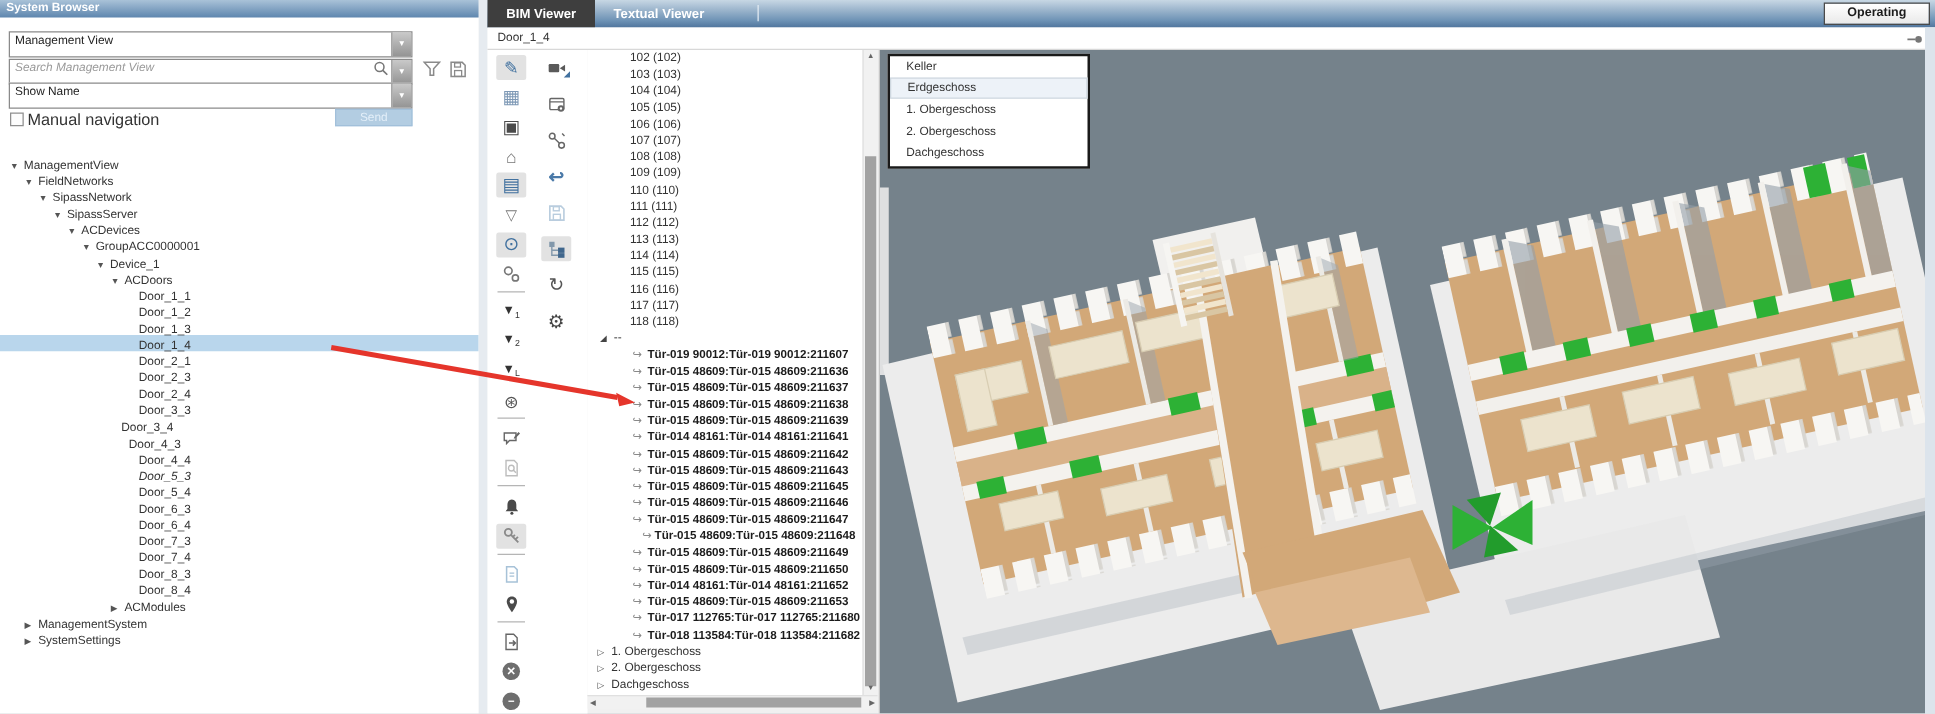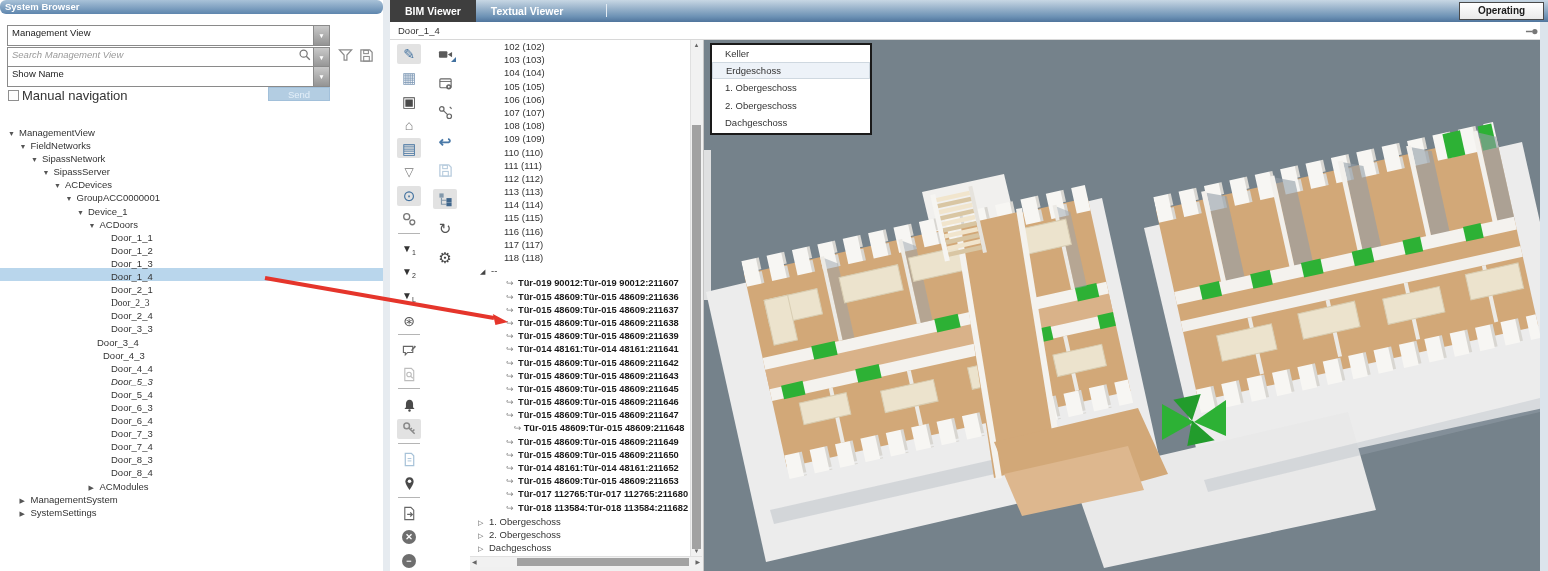--- a/index.html
+++ b/index.html
@@ -2,21 +2,21 @@
 <html><head>
 <meta charset="utf-8">
 <style>
   html,body{margin:0;padding:0;background:#cfd4d9;}
   .screen{position:relative;width:1548px;height:571px;overflow:hidden;background:#f0f0f0;
     font-family:"Liberation Sans",sans-serif;-webkit-font-smoothing:antialiased;}
   
   .left-panel{position:absolute;left:0;top:0;width:383px;height:571px;background:#fff;}
   .sb-header{position:absolute;left:0;top:0;width:383px;height:14px;
     background:linear-gradient(180deg,#a9c2d8,#5e86ae);color:#fff;font-size:9.5px;font-weight:bold;
-    line-height:14px;padding-left:5px;box-sizing:border-box;border-radius:6px;}
+    line-height:14px;padding-left:5px;box-sizing:border-box;}
   .combo{position:absolute;height:21px;border:1px solid #8a8a8a;background:#fff;box-sizing:border-box;
     font-size:9.5px;color:#222;line-height:13px;padding-left:4px;}
   .drop{position:absolute;right:0;top:0;bottom:0;width:15px;background:linear-gradient(#c9c9c9,#949494);
     border-left:1px solid #8a8a8a;display:flex;align-items:center;justify-content:center;color:#fff;font-size:6.5px;}
   .search-ph{color:#9a9a9a;font-style:italic;}
   .mini-ic{position:absolute;width:16px;height:16px;display:flex;align-items:center;justify-content:center;}
   .chk{position:absolute;left:8px;top:90px;width:9px;height:9px;border:1px solid #8f8f8f;background:#fdfdfd;}
   .chk-lab{position:absolute;left:22px;top:88px;font-size:13px;color:#333;}
   .send-btn{position:absolute;left:268px;top:87px;width:62px;height:14px;background:#b3cde2;
     border:1px solid #a2c0da;color:#e4eff9;font-size:9.5px;text-align:center;line-height:13px;box-sizing:border-box;}
@@ -124,21 +124,21 @@
         <div class="trow" style="padding-left: 42.5px;"><span class="exp">▼</span><span class="tlab">SipassServer</span></div>
         <div class="trow" style="padding-left: 54px;"><span class="exp">▼</span><span class="tlab">ACDevices</span></div>
         <div class="trow" style="padding-left: 65.5px;"><span class="exp">▼</span><span class="tlab">GroupACC0000001</span></div>
         <div class="trow" style="padding-left: 77px;"><span class="exp">▼</span><span class="tlab">Device_1</span></div>
         <div class="trow" style="padding-left: 88.5px;"><span class="exp">▼</span><span class="tlab">ACDoors</span></div>
         <div class="trow" style="padding-left: 100px;"><span class="exp"></span><span class="tlab">Door_1_1</span></div>
         <div class="trow" style="padding-left: 100px;"><span class="exp"></span><span class="tlab">Door_1_2</span></div>
         <div class="trow" style="padding-left: 100px;"><span class="exp"></span><span class="tlab">Door_1_3</span></div>
         <div class="trow sel" style="padding-left: 100px;"><span class="exp"></span><span class="tlab">Door_1_4</span></div>
         <div class="trow" style="padding-left: 100px;"><span class="exp"></span><span class="tlab">Door_2_1</span></div>
-        <div class="trow" style="padding-left: 100px; font-family: Liberation Serif, serif;"><span class="exp"></span><span class="tlab">Door_2_3</span></div>
+        <div class="trow" style="padding-left: 100px;"><span class="exp"></span><span class="tlab">Door_2_3</span></div>
         <div class="trow" style="padding-left: 100px;"><span class="exp"></span><span class="tlab">Door_2_4</span></div>
         <div class="trow" style="padding-left: 100px;"><span class="exp"></span><span class="tlab">Door_3_3</span></div>
         <div class="trow" style="padding-left: 86px;"><span class="exp"></span><span class="tlab">Door_3_4</span></div>
         <div class="trow" style="padding-left: 92px;"><span class="exp"></span><span class="tlab">Door_4_3</span></div>
         <div class="trow" style="padding-left: 100px;"><span class="exp"></span><span class="tlab">Door_4_4</span></div>
         <div class="trow" style="padding-left: 100px; font-style: italic;"><span class="exp"></span><span class="tlab">Door_5_3</span></div>
         <div class="trow" style="padding-left: 100px;"><span class="exp"></span><span class="tlab">Door_5_4</span></div>
         <div class="trow" style="padding-left: 100px;"><span class="exp"></span><span class="tlab">Door_6_3</span></div>
         <div class="trow" style="padding-left: 100px;"><span class="exp"></span><span class="tlab">Door_6_4</span></div>
         <div class="trow" style="padding-left: 100px;"><span class="exp"></span><span class="tlab">Door_7_3</span></div>

